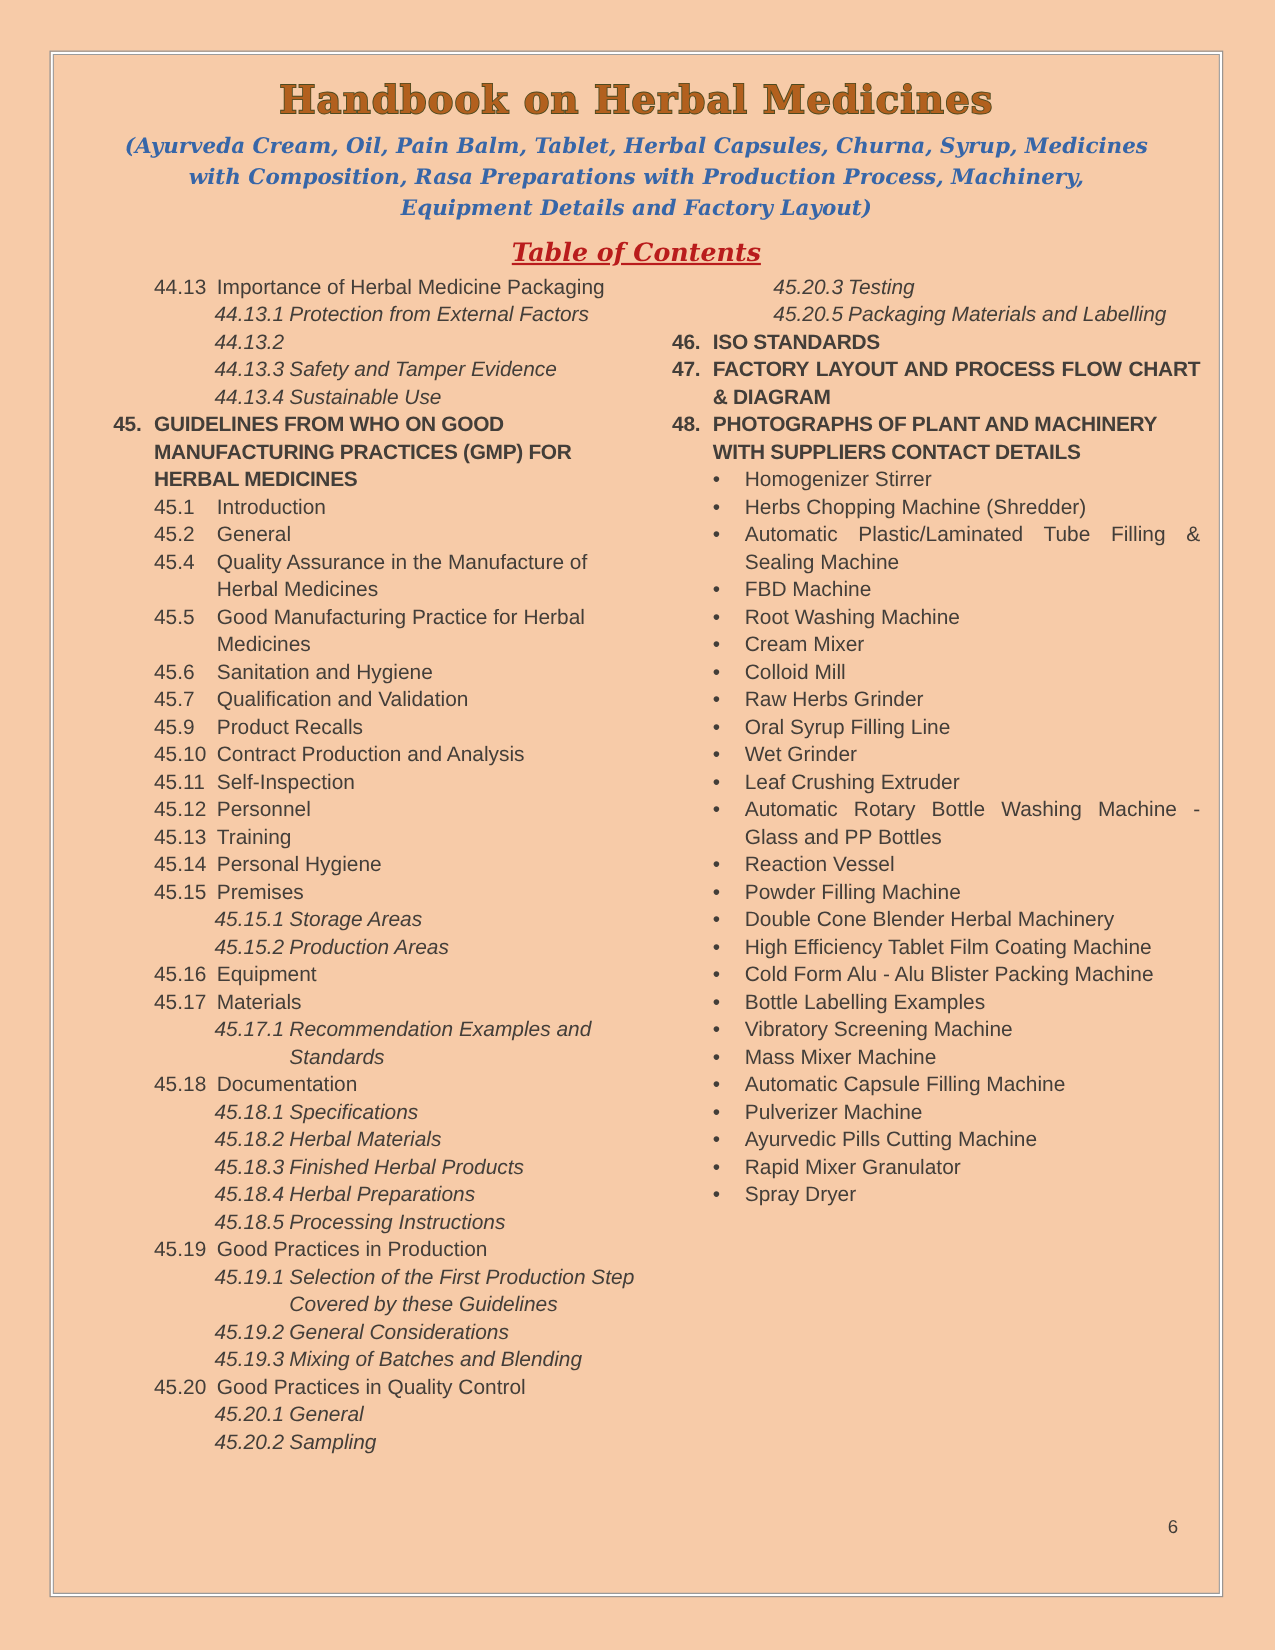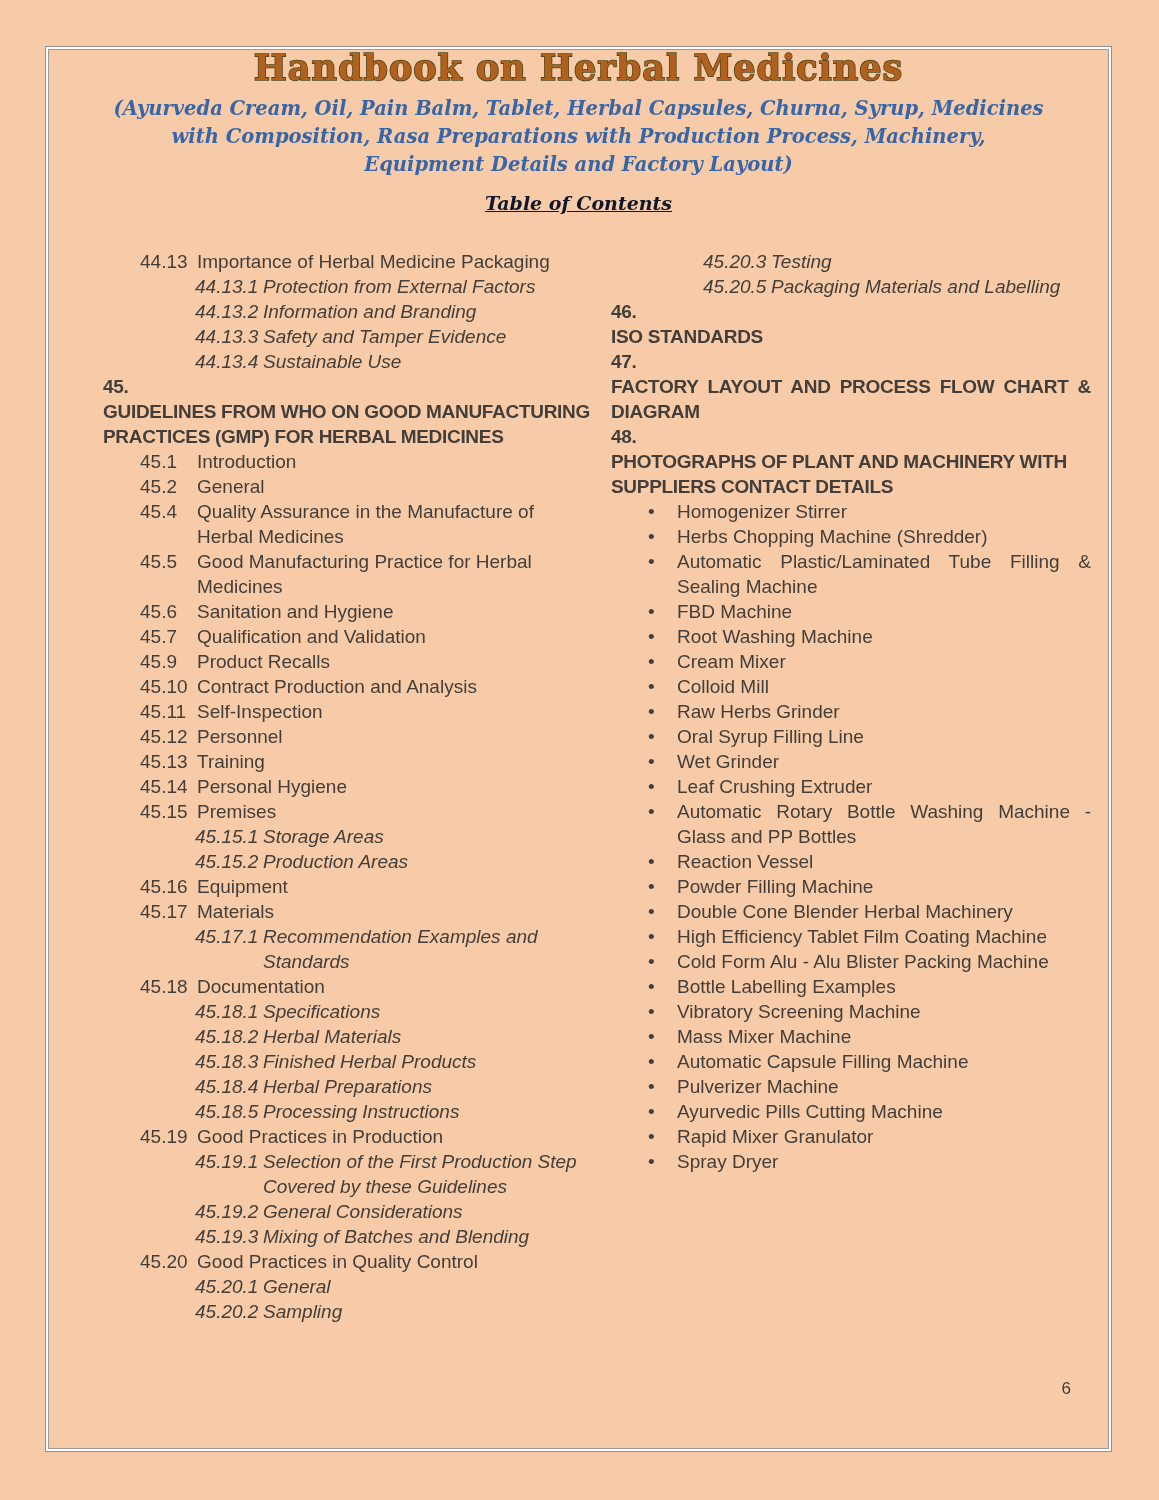--- a/index.html
+++ b/index.html
@@ -10,21 +10,21 @@
     position: relative;
     overflow: hidden;
   }
   .frame {
     position: absolute; left: 45px; top: 46px;
     width: 1067px; height: 1406px;
     box-sizing: border-box;
     border: 1px solid #8f8f8f;
     box-shadow: inset 0 0 0 2px #ffffff, inset 0 0 0 3px #9b9b9b;
   }
-  .header { text-align: center; }
+  .header { text-align: center; padding-top: 24px; }
   .title {
     font-family: "DejaVu Serif", serif;
     font-weight: bold;
     font-size: 35px;
     line-height: 42px;
     letter-spacing: 1px;
     color: #b2601e;
     -webkit-text-stroke: 1.6px #4c4a21;
     paint-order: stroke fill;
   }
@@ -36,39 +36,39 @@
     font-weight: bold;
     font-size: 19.5px;
     line-height: 28px;
     color: #3766a8;
   }
   .toc-heading-wrap { margin-top: 13px; }
   .toc-heading {
     font-family: "DejaVu Serif", serif;
     font-style: italic;
     font-weight: bold;
-    font-size: 19px;
-    color: #0f172a;
+    font-size: 23px;
+    color: #b91c1c;
     text-decoration: underline;
     text-align: right;
   }
   .col {
     position: absolute; top: 202px;
     font-size: 19px;
     line-height: 25px;
     color: #433e39;
   }
   #col-left  { left: 57px;  width: 490px; }
   #col-right { left: 565px; width: 480px; }
   .entry { display: flex; align-items: flex-start; }
   .entry .num { flex: 0 0 auto; }
   .entry .txt { flex: 1 1 auto; }
   .item { padding-left: 37px; }
   .item .num { width: 57px; }
-  .section { font-weight: bold; letter-spacing: -0.3px; flex-direction: column; }
+  .section { font-weight: bold; letter-spacing: -0.3px; }
   .section .num { width: 37px; }
   .sub { padding-left: 92px; font-style: italic; }
   .sub .num { width: 68px; }
   .bullet { padding-left: 37px; }
   .bullet .num { width: 29px; }
   .justify .txt { text-align: justify; }
   .page-number {
     position: absolute; right: 40px; bottom: 52px;
     font-size: 17px; color: #433e39;
   }
@@ -89,21 +89,20 @@
       <div class="entry item">
         <span class="num">44.13</span>
         <span class="txt">Importance of Herbal Medicine Packaging</span>
       </div>
       <div class="entry sub">
         <span class="num">44.13.1</span>
         <span class="txt">Protection from External Factors</span>
       </div>
       <div class="entry sub">
         <span class="num">44.13.2</span>
-        <span class="txt">Information and Branding</span>
       </div>
       <div class="entry sub">
         <span class="num">44.13.3</span>
         <span class="txt">Safety and Tamper Evidence</span>
       </div>
       <div class="entry sub">
         <span class="num">44.13.4</span>
         <span class="txt">Sustainable Use</span>
       </div>
       <div class="entry section">

